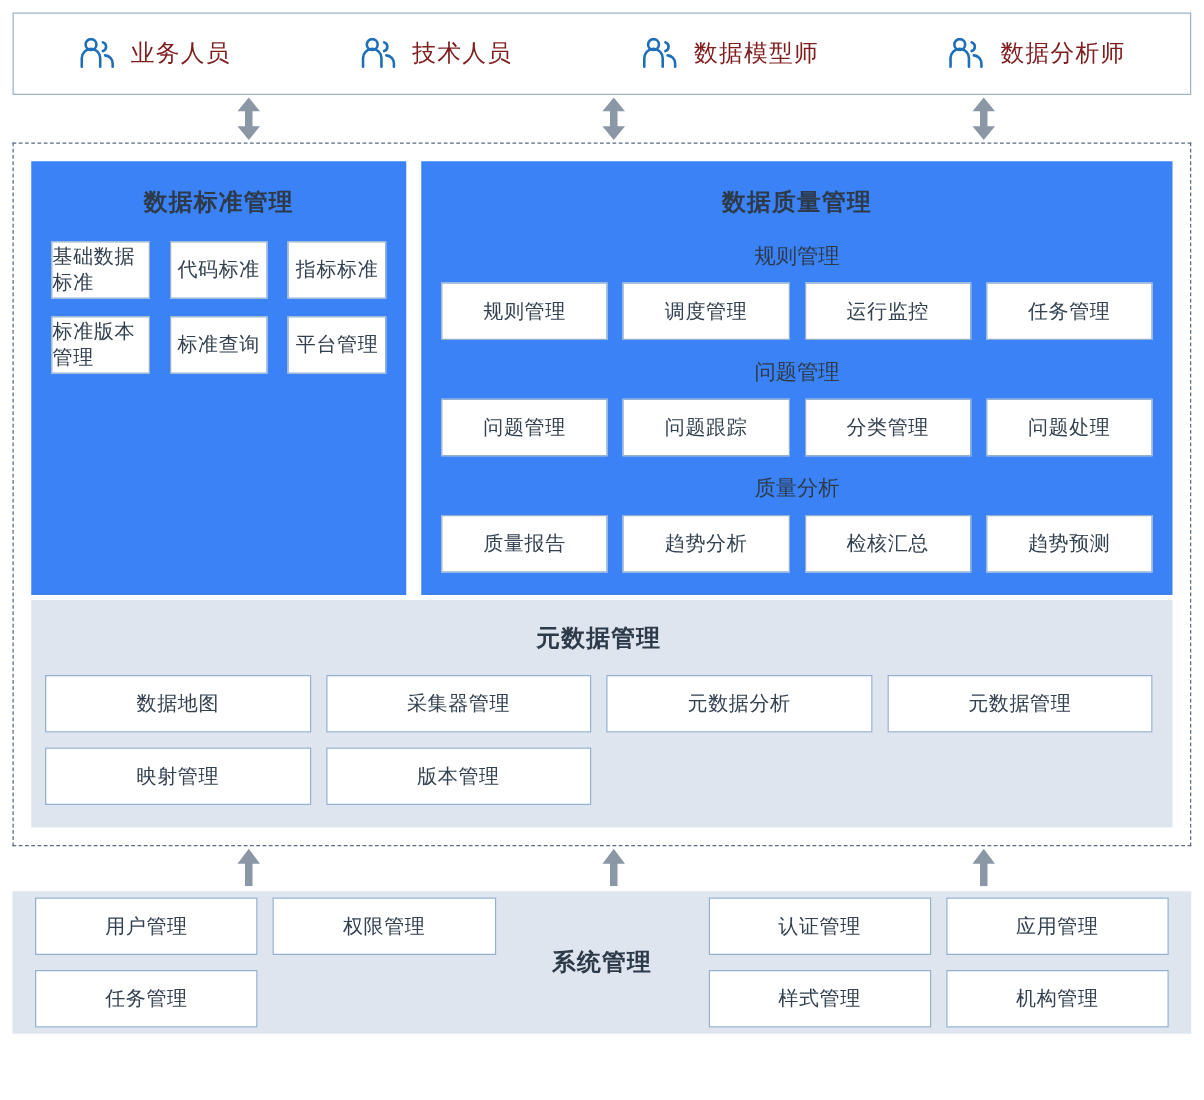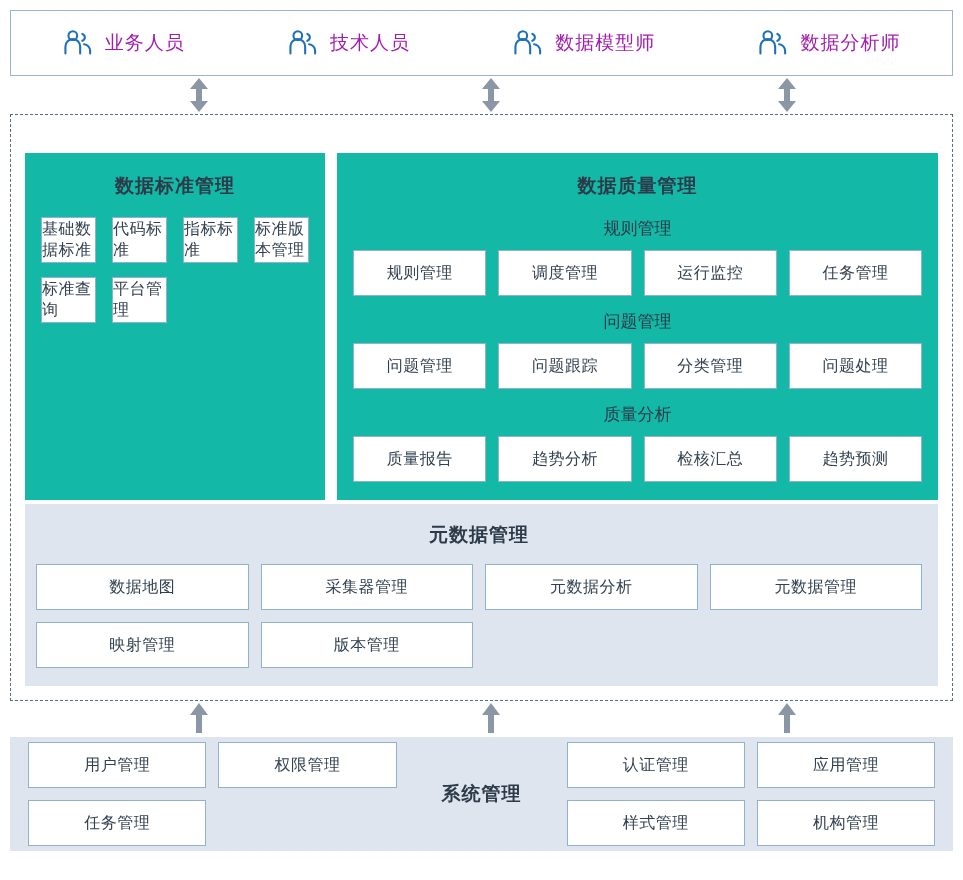--- a/index.html
+++ b/index.html
@@ -35,21 +35,21 @@
     box-sizing: border-box;
   }
   .role {
     display: flex;
     align-items: center;
     gap: 12px;
     padding: 0 10px;
   }
   .role-label {
     font-size: 19px;
-    color: #a21caf;
+    color: #7f1d1d;
     letter-spacing: 1px;
   }
   .person-icon {
     width: 30px;
     height: 26px;
     display: block;
   }
 
   
   .arrows-row {
@@ -70,24 +70,23 @@
     padding: 14px;
     background: transparent;
   }
   .platform-top {
     display: flex;
     gap: 12px;
     align-items: stretch;
   }
 
   .panel {
-    background: #14b8a6;
+    background: #3b82f6;
     box-sizing: border-box;
     padding: 14px 16px 18px 16px;
-    margin-top: 24px;
   }
   .panel-title {
     text-align: center;
     font-size: 19px;
     font-weight: bold;
     color: #2d3a49;
     letter-spacing: 1px;
     margin: 6px 0 18px 0;
   }
   .group-title {
@@ -96,21 +95,21 @@
     color: #2d3a49;
     margin: 4px 0 10px 0;
   }
 
   .std-panel {
     width: 300px;
     flex: 0 0 300px;
   }
   .std-grid {
     display: grid;
-    grid-template-columns: 1fr 1fr 1fr 1fr;
+    grid-template-columns: 1fr 1fr 1fr;
     gap: 14px 16px;
   }
   .qual-panel {
     flex: 1 1 auto;
   }
   .q-grid {
     display: grid;
     grid-template-columns: repeat(4, 1fr);
     gap: 12px;
     margin-bottom: 14px;

